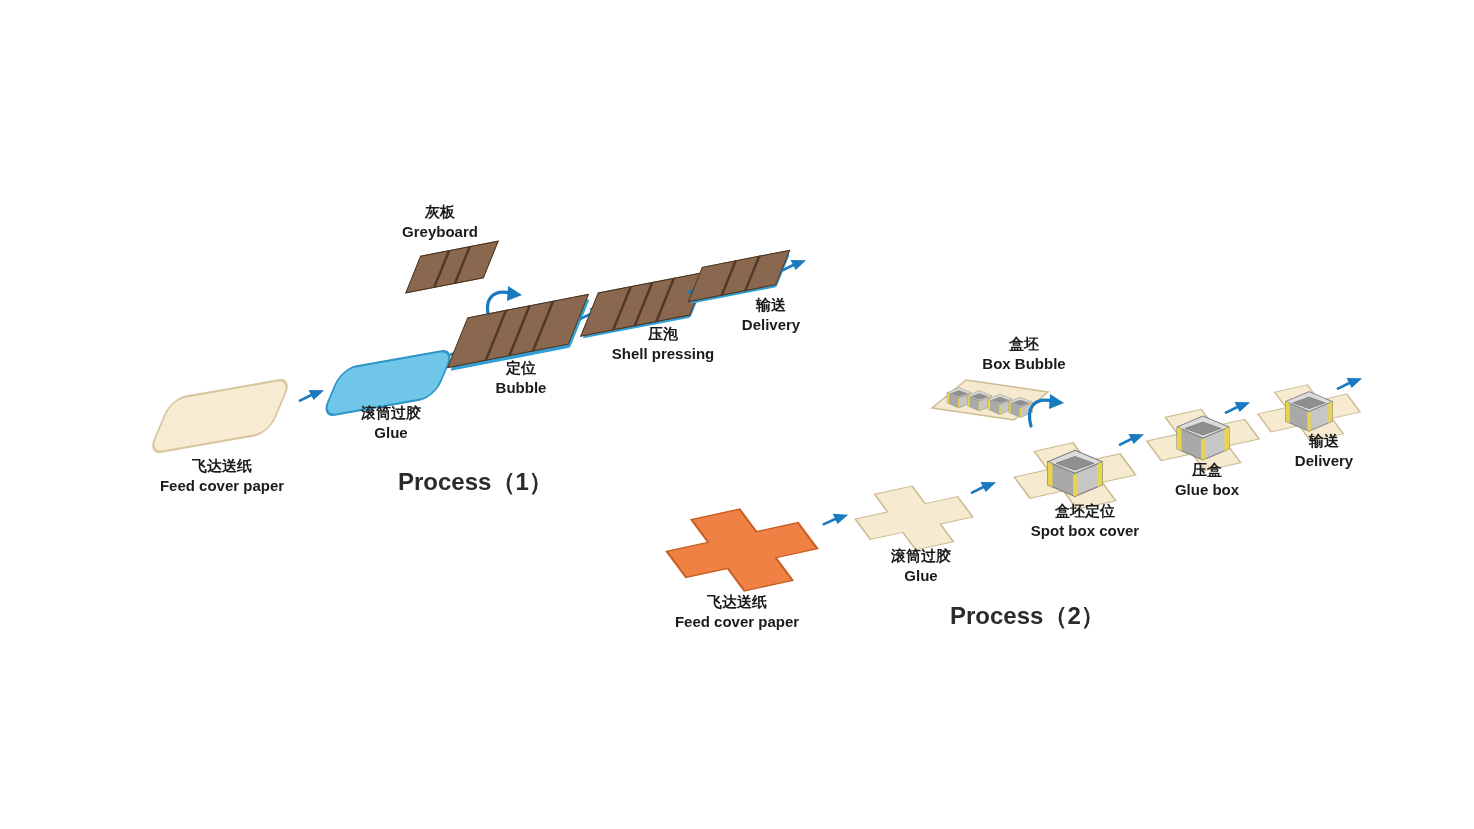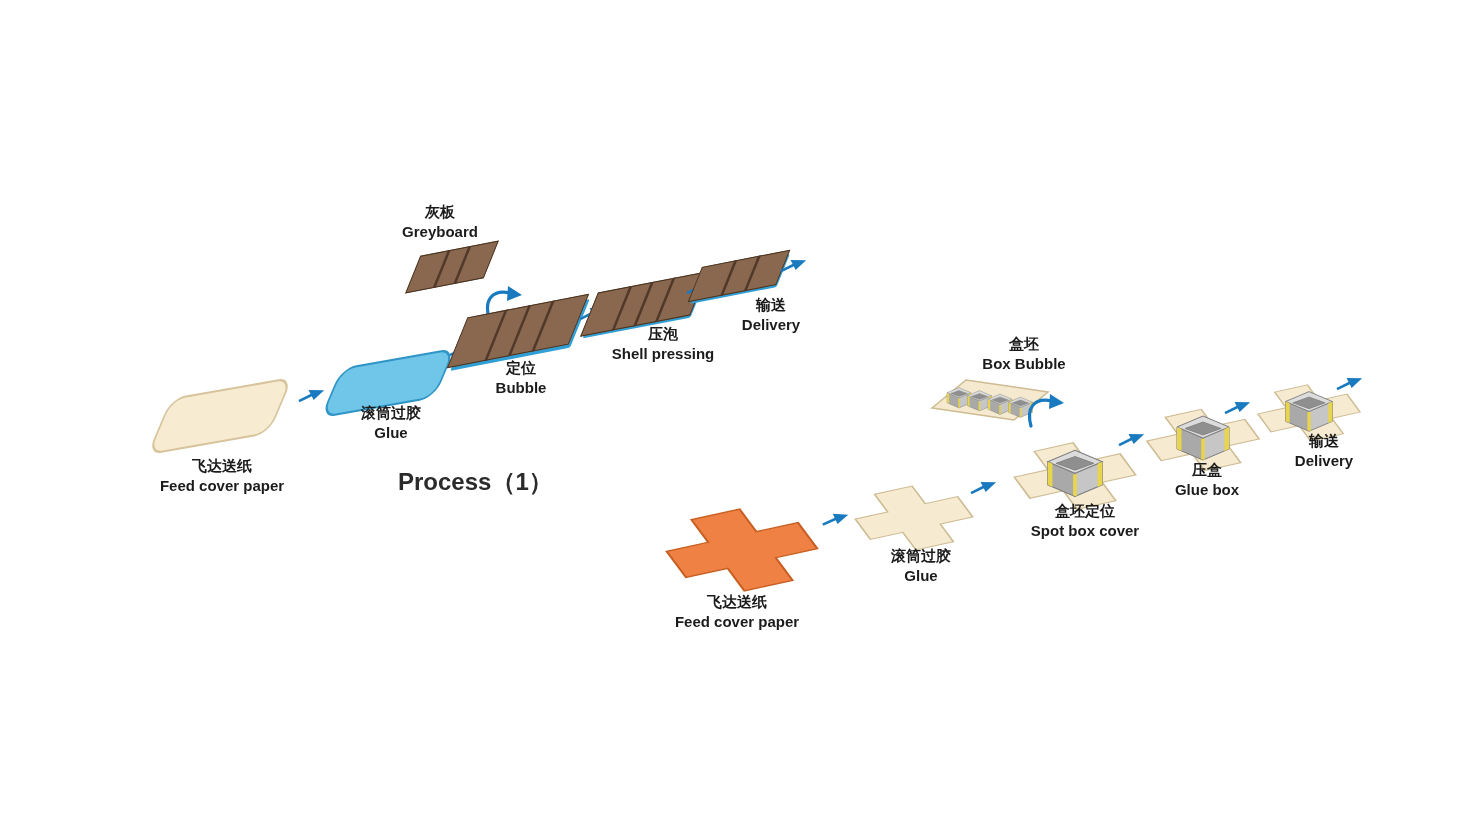--- a/index.html
+++ b/index.html
@@ -264,14 +264,15 @@
     <div>输送</div>
     <div>Delivery</div>
   </div>
 
   <div class="arrow" style="left:1334px; top:376px; transform:rotate(-14deg);">
     <svg width="30" height="15" viewBox="0 0 30 15">
         <use href="#flowarrow"></use>
       </svg>
   </div>
 
+  <div class="process-title" style="left:950px; top:600px;">Process（2）</div>
 
 </div>
 
 </body></html>

